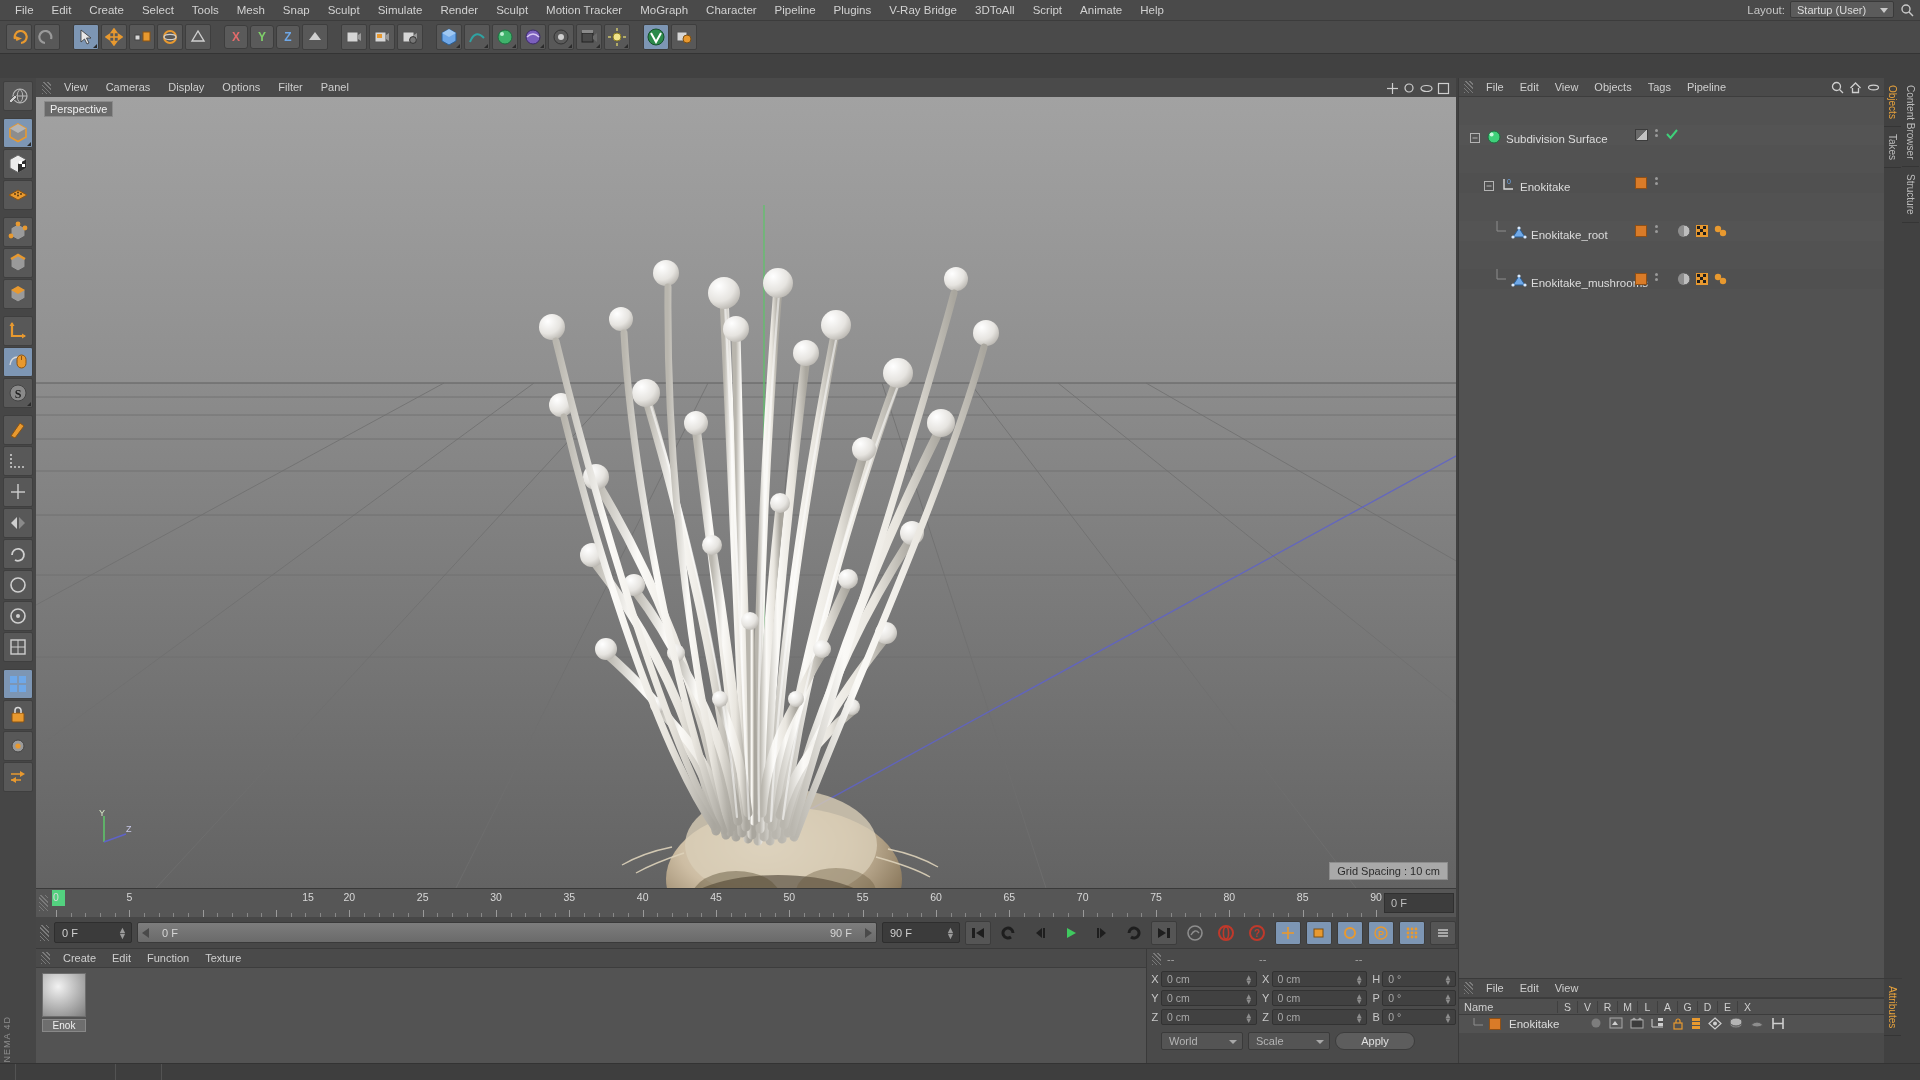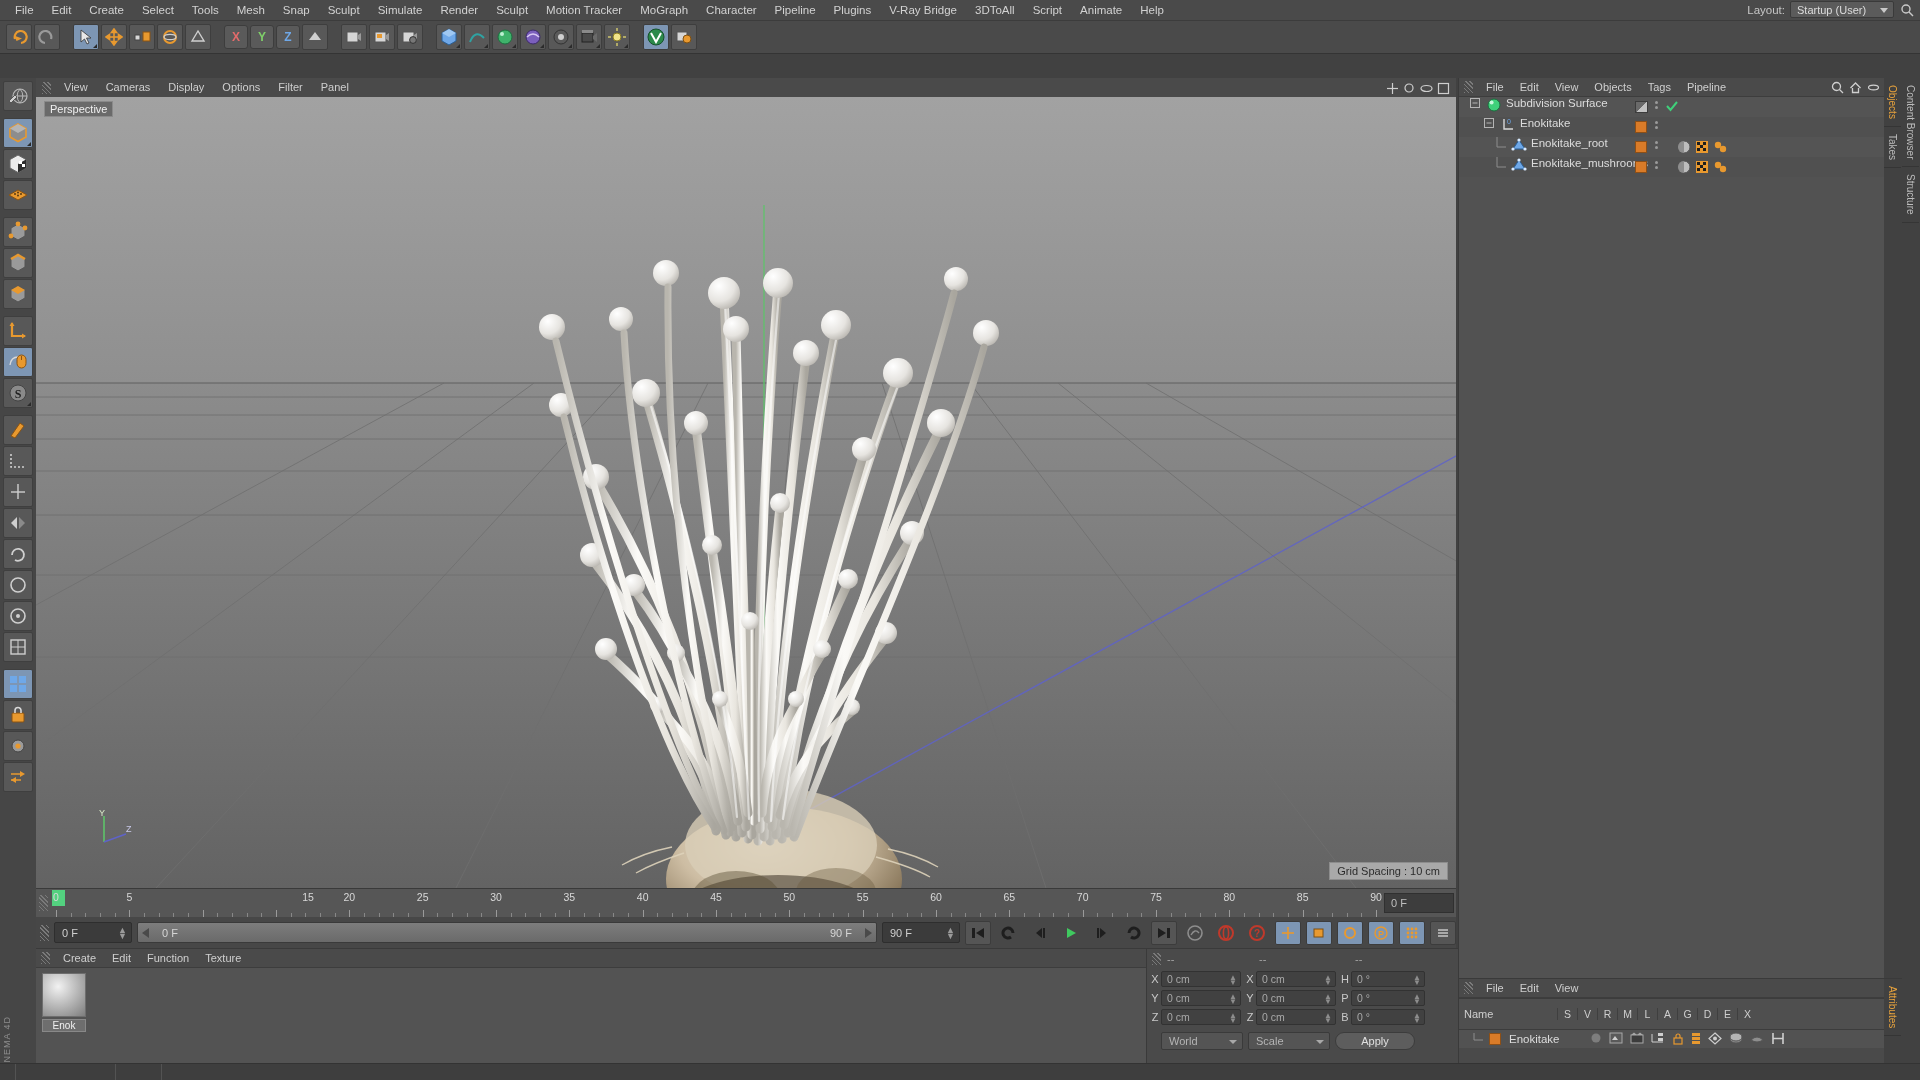--- a/index.html
+++ b/index.html
@@ -80,22 +80,22 @@
   
   .objmgr{position:absolute;left:1458px;top:0;width:444px;height:900px;background:#4a4a4a;
     border-left:1px solid #3a3a3a;}
   .panelmenu{height:19px;background:#4a4a4a;display:flex;align-items:center;padding-left:5px;
     border-bottom:1px solid #3d3d3d;position:relative;}
   .panelmenu .grip{width:9px;height:12px;margin-right:5px;
     background:repeating-linear-gradient(45deg,#7a7a7a 0 1px,transparent 1px 3px);}
   .panelmenu .mi{font-size:11px;color:#cfcfcf;padding:0 8px;line-height:19px;}
   .panelicons{position:absolute;right:4px;top:2px;display:flex;gap:5px;align-items:center;}
   .objlist{position:absolute;left:0;top:19px;width:444px;height:881px;background:#525252;}
-  .objrow{height:20px;display:flex;align-items:flex-start;position:relative;font-size:11.5px;
-    color:#dcdcdc;}
+  .objrow{height:20px;display:flex;align-items:flex-end;position:relative;font-size:11.5px;
+    color:#dcdcdc;margin-top:28px;}
   .objrow:nth-child(even){background:#505050;}
   .objrow:nth-child(odd){background:#545454;}
   .objrow .nm{white-space:nowrap;}
   .dotcol{position:absolute;}
   .matdot{width:12px;height:12px;background:#d97b28;border:1px solid #8d4f16;}
   .twodots{display:flex;flex-direction:column;gap:2px;align-items:center;}
   .twodots i{width:3px;height:3px;border-radius:50%;background:#9a9a9a;display:block;}
   .tagicons{position:absolute;display:flex;gap:4px;align-items:center;}
   .sidetabs{position:absolute;right:0;top:0;width:18px;height:900px;background:#414141;}
   .sidetab{writing-mode:vertical-rl;font-size:10px;color:#bdbdbd;padding:7px 3px;
@@ -142,35 +142,35 @@
   
   .coordmgr{position:absolute;left:1146px;top:870px;width:312px;height:132px;background:#4a4a4a;
     border-left:1px solid #3a3a3a;border-top:1px solid #3a3a3a;}
   .coordhdr{height:19px;display:flex;align-items:center;padding-left:5px;gap:0;position:relative;}
   .coordhdr .grip{width:9px;height:12px;margin-right:6px;
     background:repeating-linear-gradient(45deg,#7a7a7a 0 1px,transparent 1px 3px);}
   .dashlbl{font-size:11px;color:#a5a5a5;}
   .coordgrid{position:absolute;left:0;top:21px;width:312px;}
   .crow{display:flex;align-items:center;height:17px;margin-bottom:2px;padding-left:2px;}
   .cax{width:12px;font-size:11px;color:#c9c9c9;text-align:center;}
-  .cfield{width:80px;height:16px;background:#414141;border:1px solid #323232;border-radius:2px;
+  .cfield{width:96px;height:16px;background:#414141;border:1px solid #323232;border-radius:2px;
     font-size:10.5px;color:#a9a9a9;padding-left:5px;line-height:15px;position:relative;margin-right:3px;}
   .cfield .sp{position:absolute;right:3px;top:3px;color:#8d8d8d;font-size:8px;line-height:5px;}
   .crowbtns{display:flex;align-items:center;gap:5px;padding:5px 0 0 14px;}
   .cdd{width:82px;height:18px;background:#545454;border:1px solid #3a3a3a;border-radius:2px;
     font-size:11px;color:#b4b4b4;padding-left:7px;line-height:17px;position:relative;}
   .cdd .arrow{position:absolute;right:5px;top:7px;border-left:4px solid transparent;
     border-right:4px solid transparent;border-top:4px solid #a8a8a8;}
   .applybtn{width:80px;height:18px;background:#5d5d5d;border:1px solid #3c3c3c;border-radius:9px;
     font-size:11px;color:#e0e0e0;text-align:center;line-height:17px;}
 
   
   .attrmgr{position:absolute;left:1458px;top:900px;width:444px;height:102px;background:#4a4a4a;
     border-left:1px solid #3a3a3a;border-top:1px solid #3a3a3a;}
-  .attrcols{height:32px;background:#4f4f4f;display:flex;align-items:center;
+  .attrcols{height:17px;background:#4f4f4f;display:flex;align-items:center;
     border-bottom:1px solid #3c3c3c;border-top:1px solid #3c3c3c;}
   .attrcols .cname{width:98px;font-size:11px;color:#cfcfcf;padding-left:5px;}
   .attrcols .cc{width:20px;text-align:center;font-size:10.5px;color:#cfcfcf;
     border-left:1px solid #3f3f3f;}
   .attrrow{height:18px;display:flex;align-items:center;background:#525252;font-size:11.5px;
     color:#dcdcdc;padding-left:12px;gap:4px;}
 
   .statusbar{position:absolute;left:0;bottom:0;width:1920px;height:17px;background:#3e3e3e;
     border-top:1px solid #333;display:flex;align-items:center;}
   .sbseg{height:17px;border-right:1px solid #535353;}

